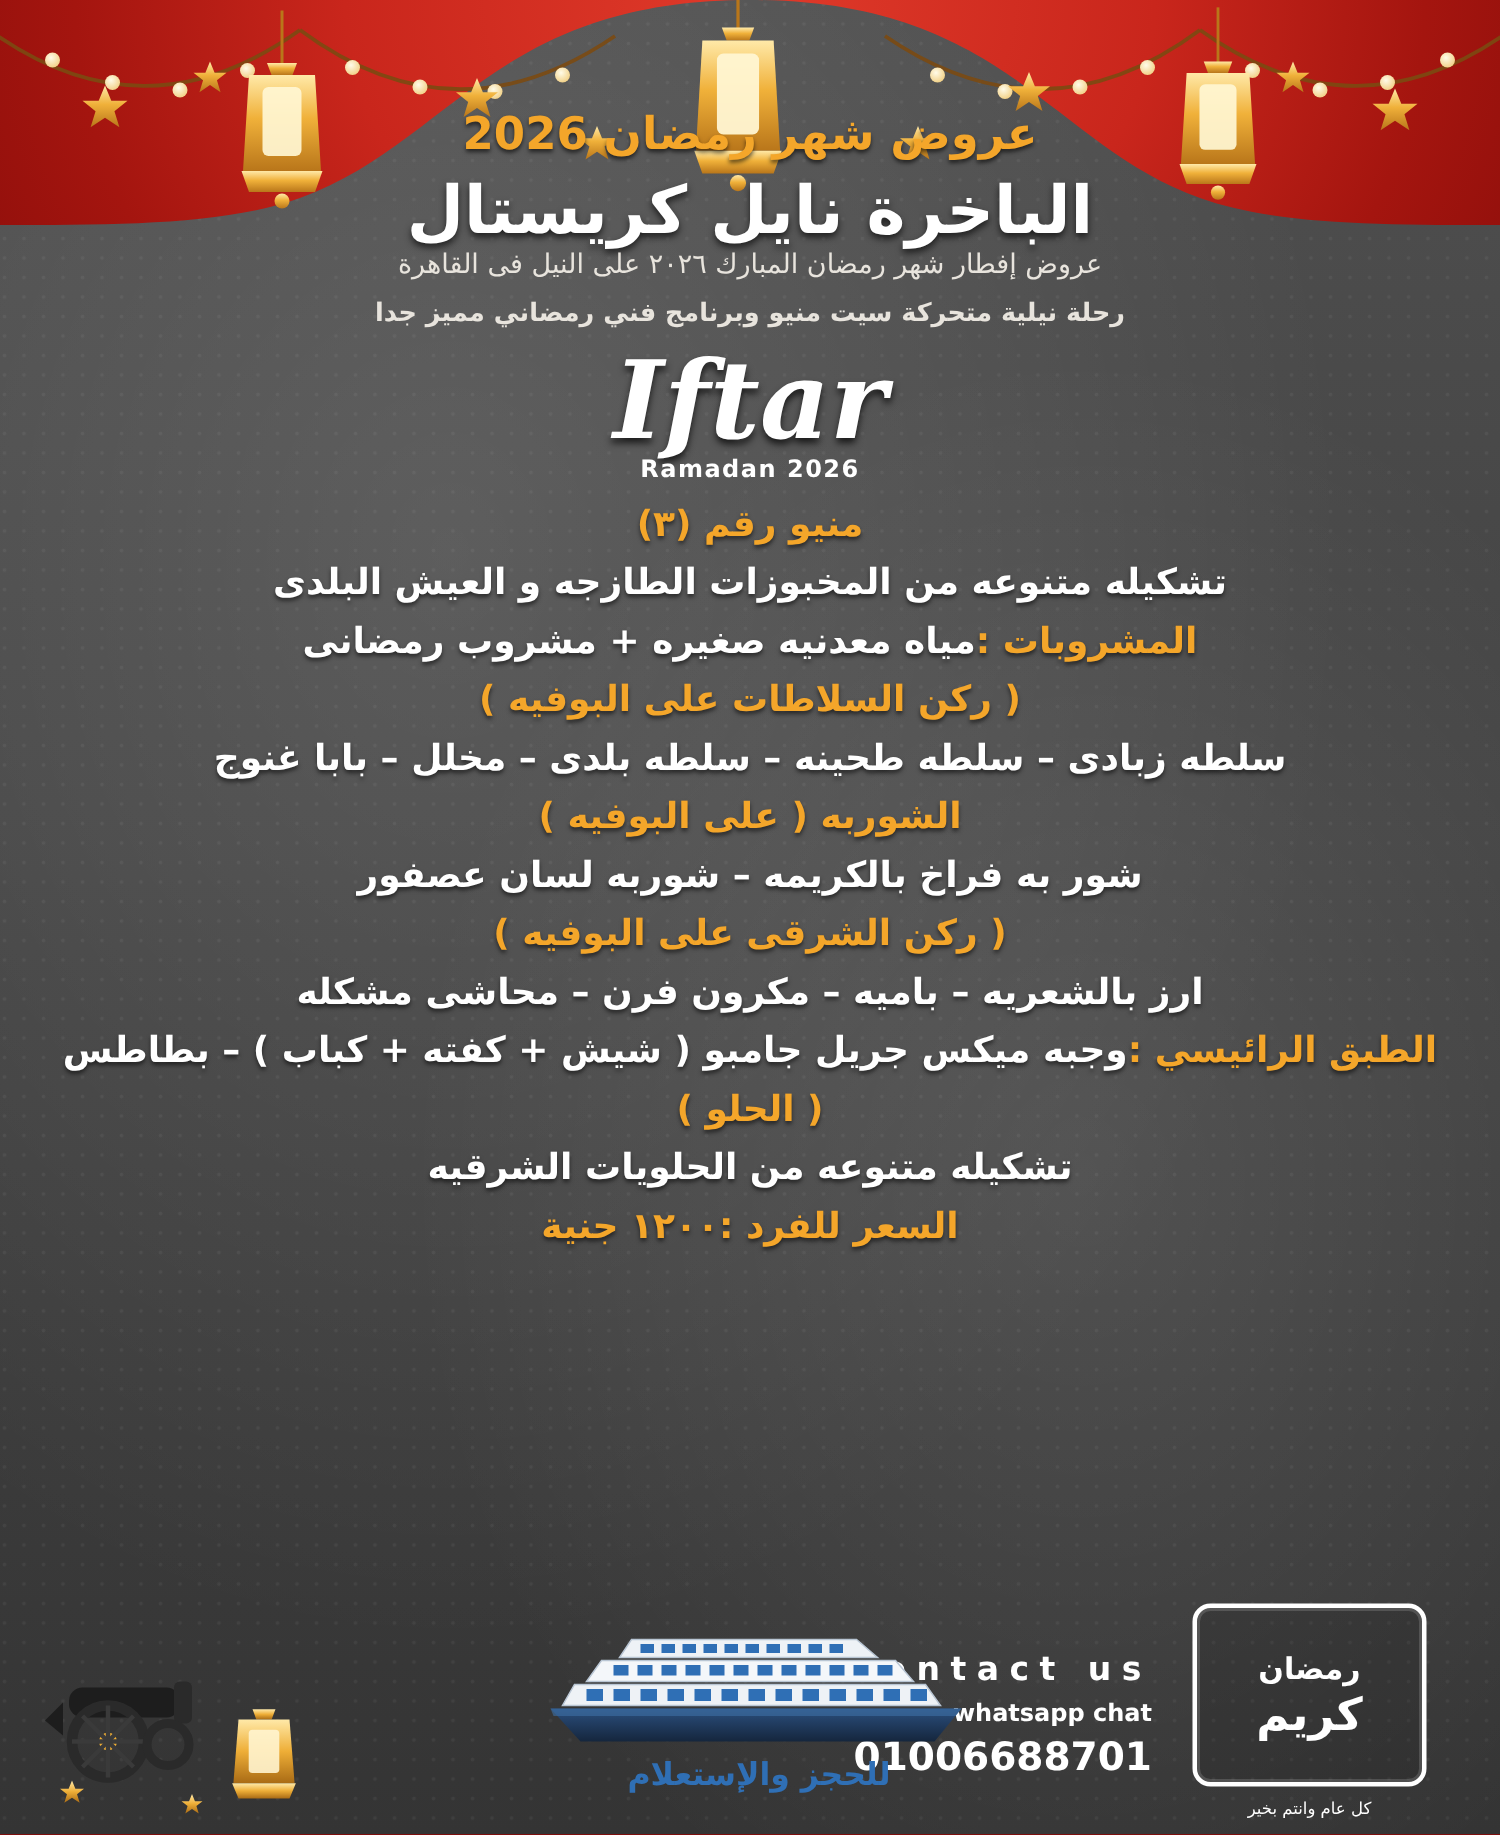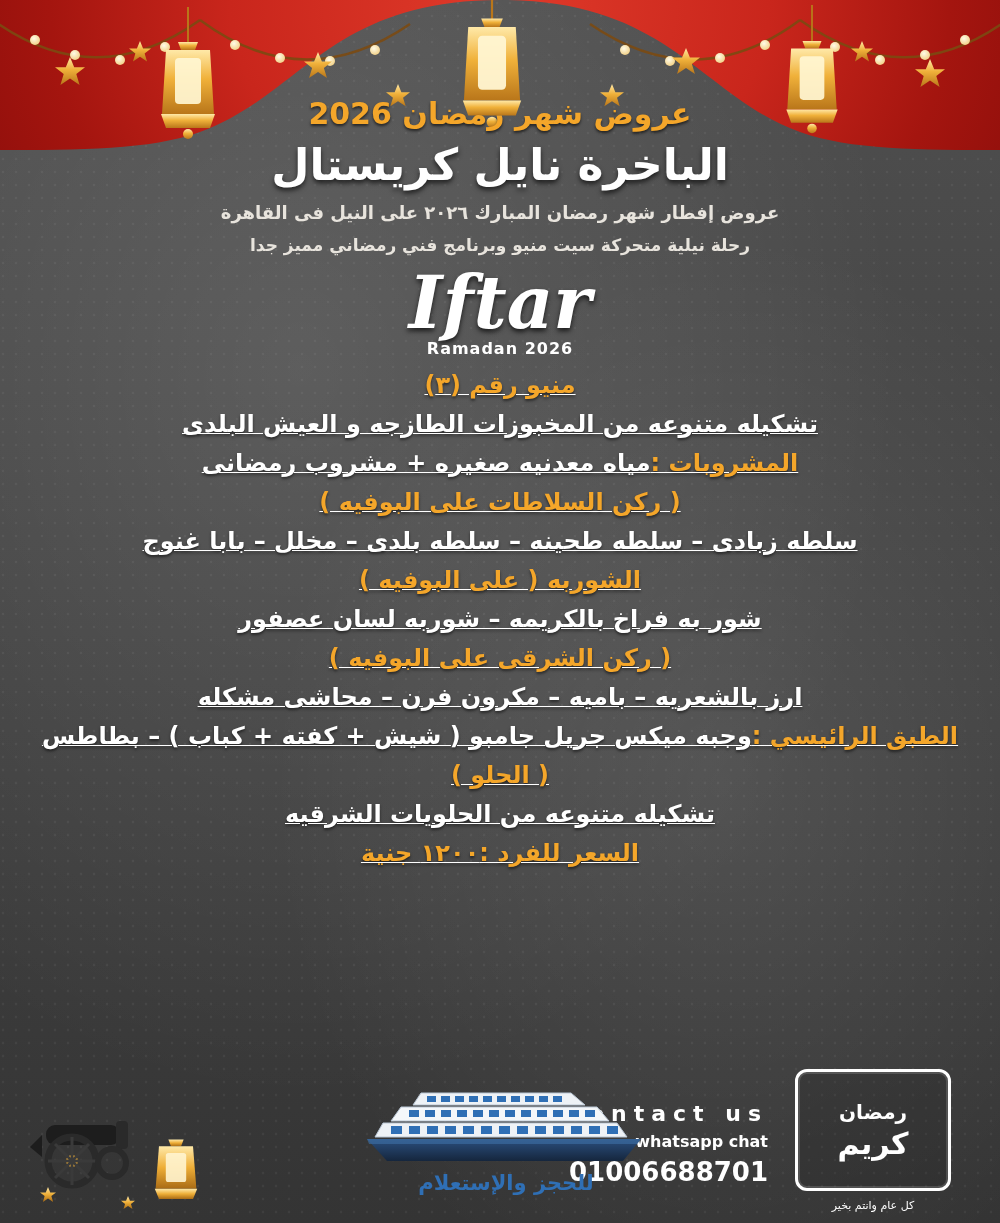--- a/index.html
+++ b/index.html
@@ -24,32 +24,32 @@
   .archwrap svg{position:absolute;left:0;top:0;}
   
   .garland{position:absolute;top:0;left:0;width:1000px;height:230px;pointer-events:none;}
   
   .content{
     position:absolute;left:0;right:0;top:0;
     text-align:center;
     color:#fff;
   }
   .t-offers{
-    margin-top:96px;
+    margin-top:72px;
     font-size:30px;font-weight:bold;color:#f4a62a;
     letter-spacing:0px;
     text-shadow:0 2px 3px rgba(0,0,0,.6);
   }
   .t-boat{
     margin-top:8px;
     font-size:44px;font-weight:bold;color:#ffffff;
     text-shadow:0 3px 5px rgba(0,0,0,.65);
   }
   .t-sub1{
-    margin-top:12px;font-size:18px;font-weight:bold;color:#e8e4dd;
+    font-size:18px;font-weight:normal;color:#e8e4dd;
     letter-spacing:1.5px;
   }
   .t-sub2{
     margin-top:12px;font-size:17px;font-weight:bold;color:#e8e4dd;
     letter-spacing:1.2px;
   }
   .logo-line{
     margin-top:14px;
     display:flex;align-items:flex-end;justify-content:center;gap:14px;
     direction:ltr;
@@ -68,21 +68,20 @@
     text-shadow:0 3px 5px rgba(0,0,0,.7);
   }
   .logo-ram{
     font-size:16px;font-weight:bold;color:#ffffff;letter-spacing:1px;
     margin-top:2px;
   }
   
   .menu{
     margin-top:12px;
     padding:0 22px;
-    text-decoration:underline;
   }
   .menu .row{
     margin:9px 0;
     line-height:1.25;
   }
   .menu .hl{
     color:#f4a62a;font-weight:bold;font-size:24px;
     text-shadow:0 2px 3px rgba(0,0,0,.55);
   }
   .menu .wt{

